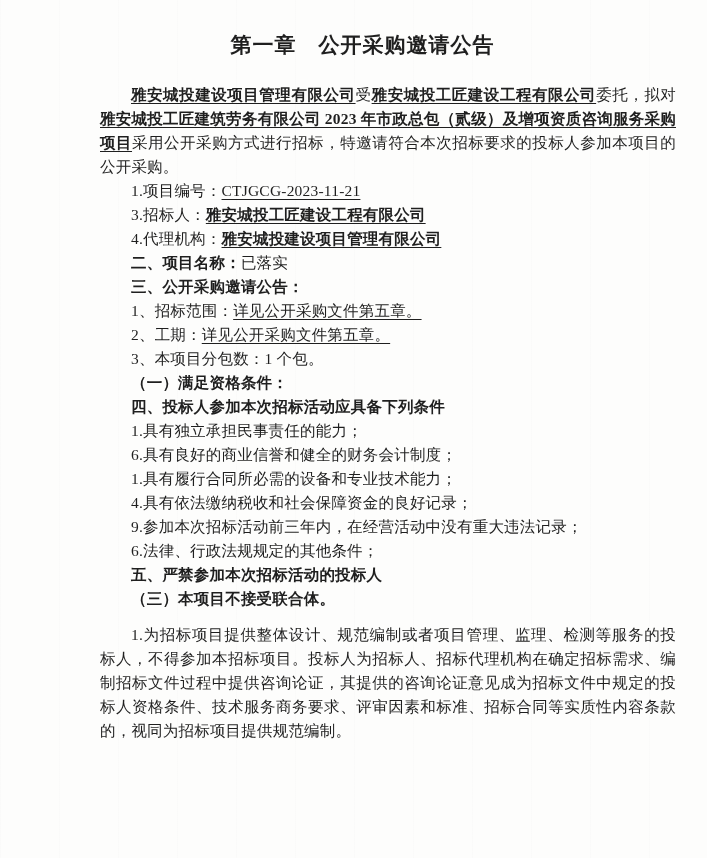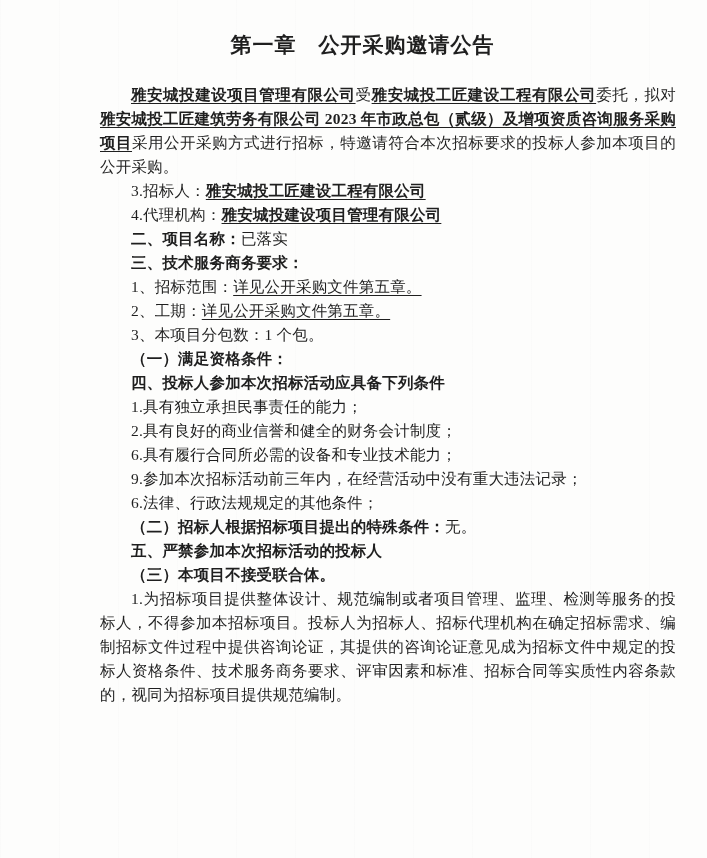--- a/index.html
+++ b/index.html
@@ -28,44 +28,45 @@
   .doc-body {
     padding: 23px 31px 0 100px;
   }
   .para {
     font-size: 15.5px;
     line-height: 24px;
     text-indent: 2em;
     text-align: justify;
     letter-spacing: 0.2px;
   }
-  .para.gap { }
+  .para.gap { margin-top: 12px; }
   .seg { white-space: pre-wrap; }
   .b { font-weight: 700; }
   .u { text-decoration: underline; text-underline-offset: 3px; text-decoration-thickness: 1px; }
 </style>
 </head>
 <body>
 
 <div class="page" style="background-color: rgb(253, 253, 252); color: rgb(31, 31, 31);">
   <h1 class="title">第一章　公开采购邀请公告</h1>
   <div class="doc-body">
       <p class="para"><span class="seg b u">雅安城投建设项目管理有限公司</span><span class="seg">受</span><span class="seg b u">雅安城投工匠建设工程有限公司</span><span class="seg">委托，拟对</span><span class="seg b u">雅安城投工匠建筑劳务有限公司 2023 年市政总包（贰级）及增项资质咨询服务采购项目</span><span class="seg">采用公开采购方式进行招标，特邀请符合本次招标要求的投标人参加本项目的公开采购。</span></p>
+      <p class="para"><span class="seg">1.项目编号：</span><span class="seg u">CTJGCG-2023-11-21</span></p>
       <p class="para"><span class="seg">3.招标人：</span><span class="seg b u">雅安城投工匠建设工程有限公司</span></p>
       <p class="para"><span class="seg">4.代理机构：</span><span class="seg b u">雅安城投建设项目管理有限公司</span></p>
       <p class="para"><span class="seg b">二、项目名称：</span><span class="seg">已落实</span></p>
-      <p class="para"><span class="seg b">三、技术服务商务要求：</span></p>
+      <p class="para"><span class="seg b">三、公开采购邀请公告：</span></p>
       <p class="para"><span class="seg">1、招标范围：</span><span class="seg u">详见公开采购文件第五章。</span></p>
       <p class="para"><span class="seg">2、工期：</span><span class="seg u">详见公开采购文件第五章。</span></p>
       <p class="para"><span class="seg">3、本项目分包数：1 个包。</span></p>
       <p class="para"><span class="seg b">（一）满足资格条件：</span></p>
       <p class="para"><span class="seg b">四、投标人参加本次招标活动应具备下列条件</span></p>
       <p class="para"><span class="seg">1.具有独立承担民事责任的能力；</span></p>
-      <p class="para"><span class="seg">2.具有良好的商业信誉和健全的财务会计制度；</span></p>
-      <p class="para"><span class="seg">6.具有履行合同所必需的设备和专业技术能力；</span></p>
+      <p class="para"><span class="seg">6.具有良好的商业信誉和健全的财务会计制度；</span></p>
+      <p class="para"><span class="seg">1.具有履行合同所必需的设备和专业技术能力；</span></p>
+      <p class="para"><span class="seg">4.具有依法缴纳税收和社会保障资金的良好记录；</span></p>
       <p class="para"><span class="seg">9.参加本次招标活动前三年内，在经营活动中没有重大违法记录；</span></p>
       <p class="para"><span class="seg">6.法律、行政法规规定的其他条件；</span></p>
-      <p class="para"><span class="seg b">（二）招标人根据招标项目提出的特殊条件：</span><span class="seg">无。</span></p>
       <p class="para"><span class="seg b">五、严禁参加本次招标活动的投标人</span></p>
       <p class="para"><span class="seg b">（三）本项目不接受联合体。</span></p>
       <p class="para gap"><span class="seg">1.为招标项目提供整体设计、规范编制或者项目管理、监理、检测等服务的投标人，不得参加本招标项目。投标人为招标人、招标代理机构在确定招标需求、编制招标文件过程中提供咨询论证，其提供的咨询论证意见成为招标文件中规定的投标人资格条件、技术服务商务要求、评审因素和标准、招标合同等实质性内容条款的，视同为招标项目提供规范编制。</span></p>
     </div>
 </div>
 
 </body></html>

